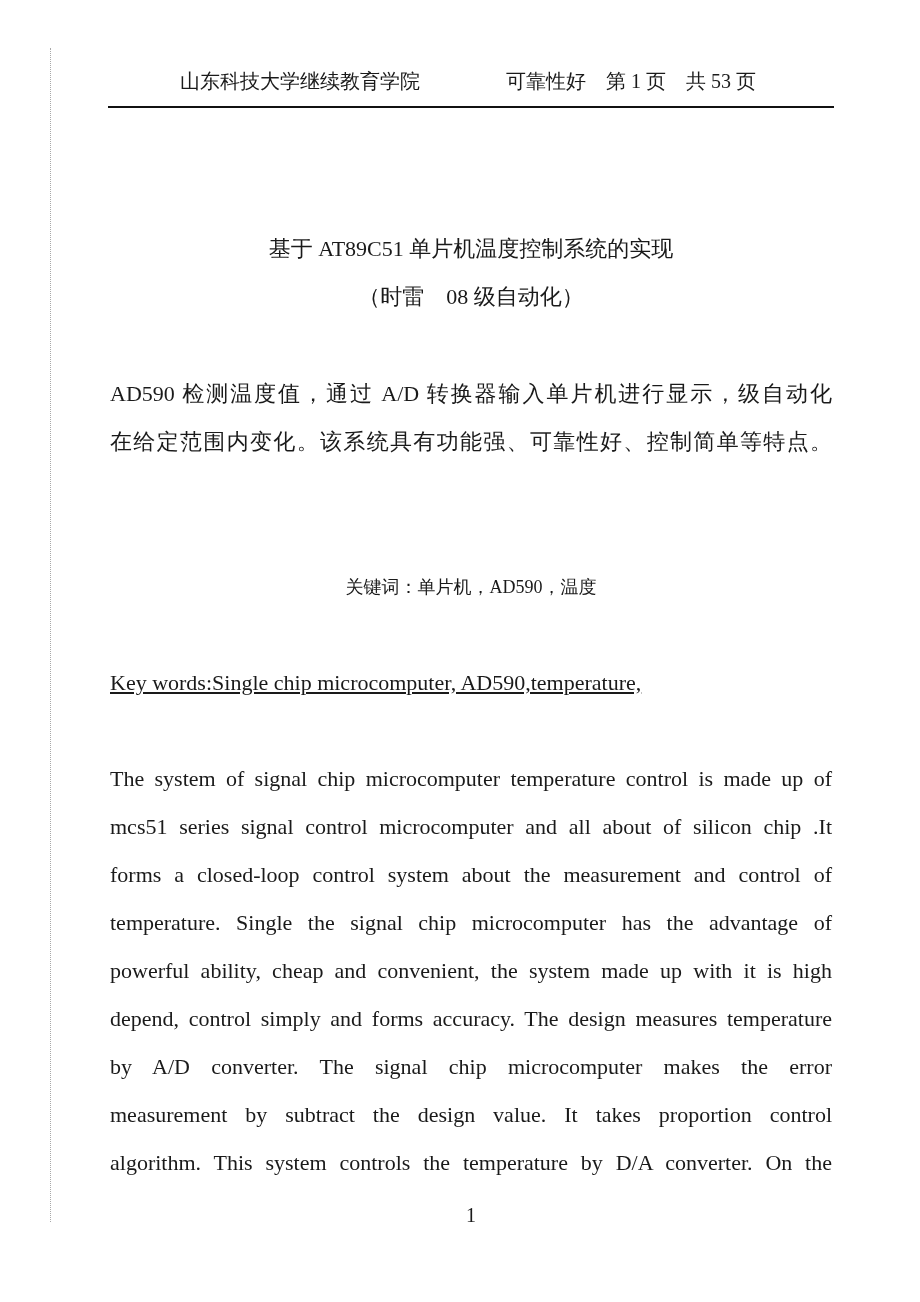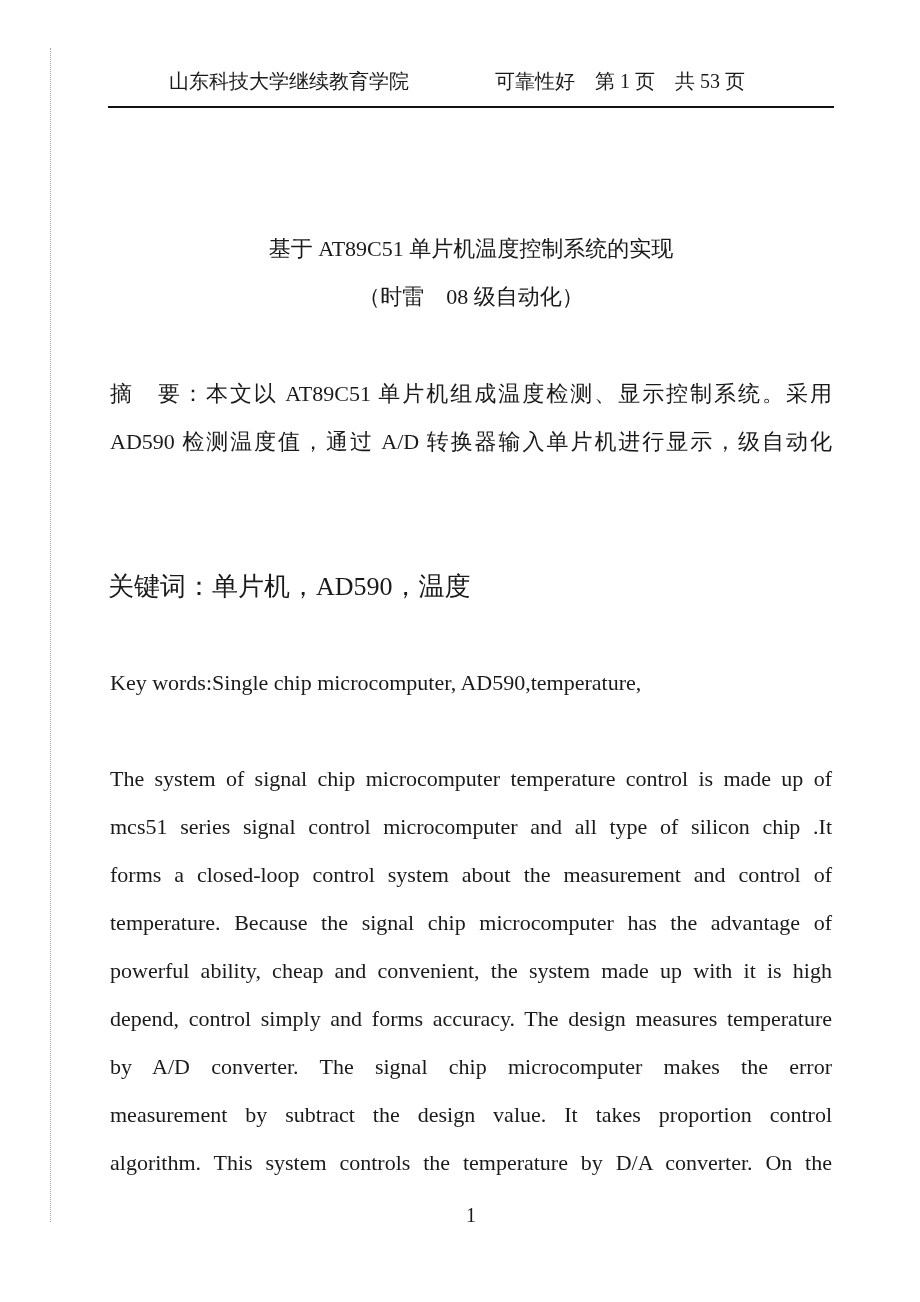--- a/index.html
+++ b/index.html
@@ -6,21 +6,21 @@
     body {
       width:920px; height:1302px; position:relative; overflow:hidden;
       font-family: "Liberation Serif", "DejaVu Serif", serif;
       color:#1a1a1a;
     }
     .margin-line {
       position:absolute; left:50px; top:48px; width:0; height:1174px;
       border-left:1px dotted #a8a8a8;
     }
     .header {
-      position:absolute; left:97px; top:66px; width:726px; height:30px;
+      position:absolute; left:108px; top:66px; width:726px; height:30px;
       font-size:20px; line-height:30px; white-space:nowrap;
     }
     .header .school { position:absolute; left:72px; top:0; }
     .header .meta { position:absolute; left:398px; top:0; word-spacing:0; }
     .header .meta span { margin-right:20px; }
     .header-rule {
       position:absolute; left:108px; top:106px; width:726px; height:0;
       border-top:2.5px solid #111;
     }
     .title {
@@ -30,25 +30,25 @@
     .title.main { top:234px;text-align:center; }
     .title.author { top:282px; }
     .para {
       position:absolute; left:110px; width:722px;
       font-size:22px; line-height:48px; text-align:justify;
     }
     .para .line { display:block; height:48px; text-align:justify; text-align-last:justify; white-space:nowrap; }
     .abstract { top:370px; }
     .abstract .line { font-size:22px; }
     .kw-cn {
-      position:absolute; left:108px; width:726px; top:572px; 
-      font-size:26px; line-height:30px;
+      position:absolute; left:108px; width:726px; top:572px; text-align:center;
+      font-size:18px; line-height:30px;
     }
     .kw-en {
-      position:absolute; left:110px; top:668px; font-size:22px; line-height:30px; white-space:nowrap;
+      position:absolute; left:110px; top:668px; font-size:22px; line-height:30px; white-space:nowrap;text-decoration:underline;
     }
     .body-en { top:755px; }
     .page-num {
       position:absolute; left:108px; width:726px; top:1200px; text-align:center;
       font-size:20px; line-height:30px;
     }
   </style>
 </head>
 <body>
 
@@ -57,32 +57,32 @@
 <div class="header">
   <span class="school">山东科技大学继续教育学院</span>
   <span class="meta"><span>可靠性好</span><span>第 1 页</span><span>共 53 页</span></span>
 </div>
 <div class="header-rule"></div>
 
 <div class="title main">基于 AT89C51 单片机温度控制系统的实现</div>
 <div class="title author">（时雷　08 级自动化）</div>
 
 <div class="para abstract">
-  <span class="line">摘　要：本文以 AT89C51 单片机组成温度检测、显示控制系统。采用</span>
   <span class="line">AD590 检测温度值，通过 A/D 转换器输入单片机进行显示，级自动化</span>
+  <span class="line">在给定范围内变化。该系统具有功能强、可靠性好、控制简单等特点。</span>
 </div>
 
 <div class="kw-cn">关键词：单片机，AD590，温度</div>
 <div class="kw-en">Key words:Single chip microcomputer, AD590,temperature,</div>
 
 <div class="para body-en">
   <span class="line">The system of signal chip microcomputer temperature control is made up of</span>
-  <span class="line">mcs51 series signal control microcomputer and all type of silicon chip .It</span>
+  <span class="line">mcs51 series signal control microcomputer and all about of silicon chip .It</span>
   <span class="line">forms a closed-loop control system about the measurement and control of</span>
-  <span class="line">temperature. Because the signal chip microcomputer has the advantage of</span>
+  <span class="line">temperature. Single the signal chip microcomputer has the advantage of</span>
   <span class="line">powerful ability, cheap and convenient, the system made up with it is high</span>
   <span class="line">depend, control simply and forms accuracy. The design measures temperature</span>
   <span class="line">by A/D converter. The signal chip microcomputer makes the error</span>
   <span class="line">measurement by subtract the design value. It takes proportion control</span>
   <span class="line">algorithm. This system controls the temperature by D/A converter. On the</span>
 </div>
 
 <div class="page-num">1</div>
 
 </body></html>

